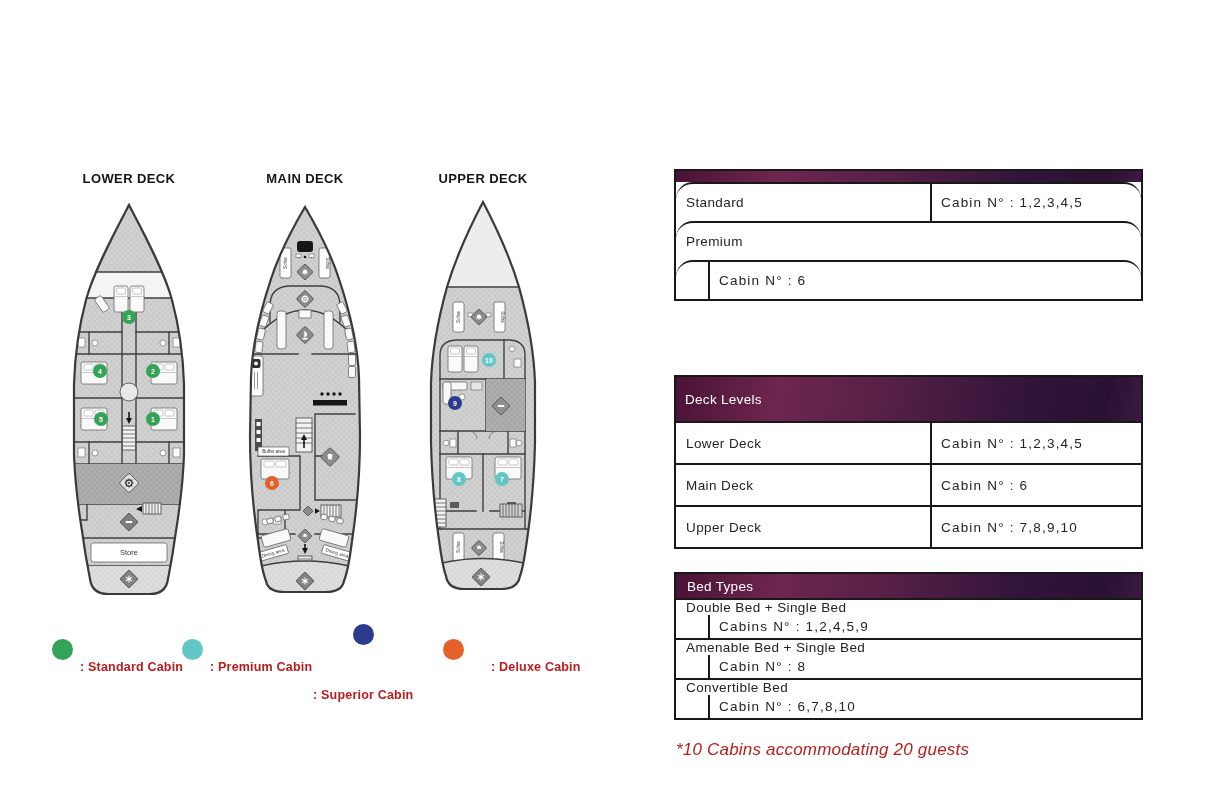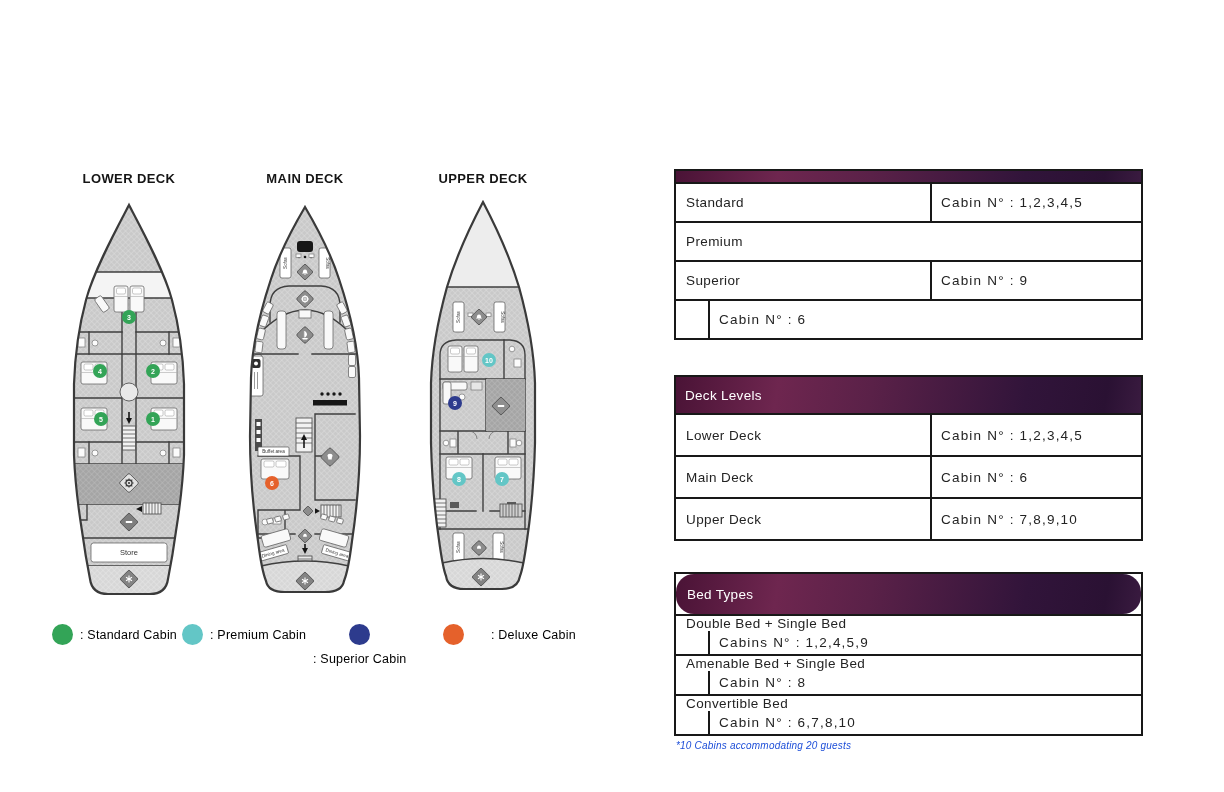--- a/index.html
+++ b/index.html
@@ -15,39 +15,39 @@
   .fixt{fill:#fbfbfb;stroke:#7a7a7a;stroke-width:.7;}
   .lblbox{fill:#ffffff;stroke:#555555;stroke-width:.7;}
   .lblx{font-size:4.6px;fill:#333333;text-anchor:middle;font-family:"Liberation Sans",sans-serif;}
   .storex{font-size:7.5px;fill:#333333;text-anchor:middle;font-family:"Liberation Sans",sans-serif;}
   .cnum{font-size:7px;font-weight:bold;fill:#ffffff;text-anchor:middle;font-family:"Liberation Sans",sans-serif;}
   .dia{stroke:#4c4c4c;stroke-width:.8;}
   .blk{fill:#161616;}
 
   
   .legend-item{position:absolute;top:624px;display:flex;align-items:center;gap:7px;}
-  .legend-label{font-size:12.5px;font-weight:400;color:#000000;letter-spacing:.2px;}
+  .legend-label{font-size:12.5px;font-weight:700;color:#b91c1c;letter-spacing:.2px;margin-top:36px;}
 
   
   .tbl{position:absolute;left:674px;width:469px;border:2px solid #181818;background:#fff;box-sizing:border-box;}
   .tbl-head{display:flex;align-items:center;padding-left:11px;color:#ffffff;font-size:13.5px;
             letter-spacing:.3px;font-weight:500;
             background:linear-gradient(100deg,#4a1336 0%,#6e264f 22%,#5a2148 42%,#31143a 75%,#2a1133 92%,#3a1b40 100%);}
   .tbl-row{display:flex;border-top:2px solid #181818;}
   .c1{width:222px;flex:none;display:flex;align-items:center;padding-left:10px;font-size:13.5px;
       letter-spacing:.4px;box-sizing:border-box;}
   .c2{flex:1;border-left:2px solid #181818;display:flex;align-items:center;padding-left:9px;
       font-size:13.5px;letter-spacing:1.2px;margin-left:32px;}
   .t1 .tbl-head{height:11px;}
-  .t1 .tbl-row{height:37px;}
-  .t2 .tbl-head{height:36px;padding-left:9px;}
+  .t1 .tbl-row{height:37px;border-radius:17px;}
+  .t2 .tbl-head{height:44px;padding-left:9px;}
   .t2 .tbl-row{height:40px;}
-  .t3 .tbl-head{height:40px;border-radius:18px;}
+  .t3 .tbl-head{height:24px;}
   .t3 .tbl-row{height:38px;flex-direction:column;}
-  .footnote{position:absolute;left:676px;top:740px;font-size:10px;font-style:italic;color:#1d4ed8;
+  .footnote{position:absolute;left:676px;top:740px;font-size:17px;font-style:italic;color:#b91c1c;
             letter-spacing:.2px;}
 </style>
 </head>
 <body>
 
 <div class="canvas">
 
   <svg width="0" height="0" style="position:absolute">
     <defs>
       <pattern id="ph" width="4" height="4" patternUnits="userSpaceOnUse" patternTransform="rotate(45)">
@@ -534,24 +534,20 @@
   <div class="tbl t1" style="top:169px;">
     <div class="tbl-head"></div>
     <div class="tbl-row">
       <div class="c1">Standard</div>
       <div class="c2">Cabin N° : 1,2,3,4,5</div>
     </div>
     <div class="tbl-row">
       <div class="c1">Premium</div>
     </div>
     <div class="tbl-row">
-      <div class="c1">Superior</div>
-      <div class="c2">Cabin N° : 9</div>
-    </div>
-    <div class="tbl-row">
       <div class="c2">Cabin N° : 6</div>
     </div>
   </div>
 
   <div class="tbl t2" style="top:375px;">
     <div class="tbl-head">Deck Levels</div>
     <div class="tbl-row">
       <div class="c1">Lower Deck</div>
       <div class="c2">Cabin N° : 1,2,3,4,5</div>
     </div>

